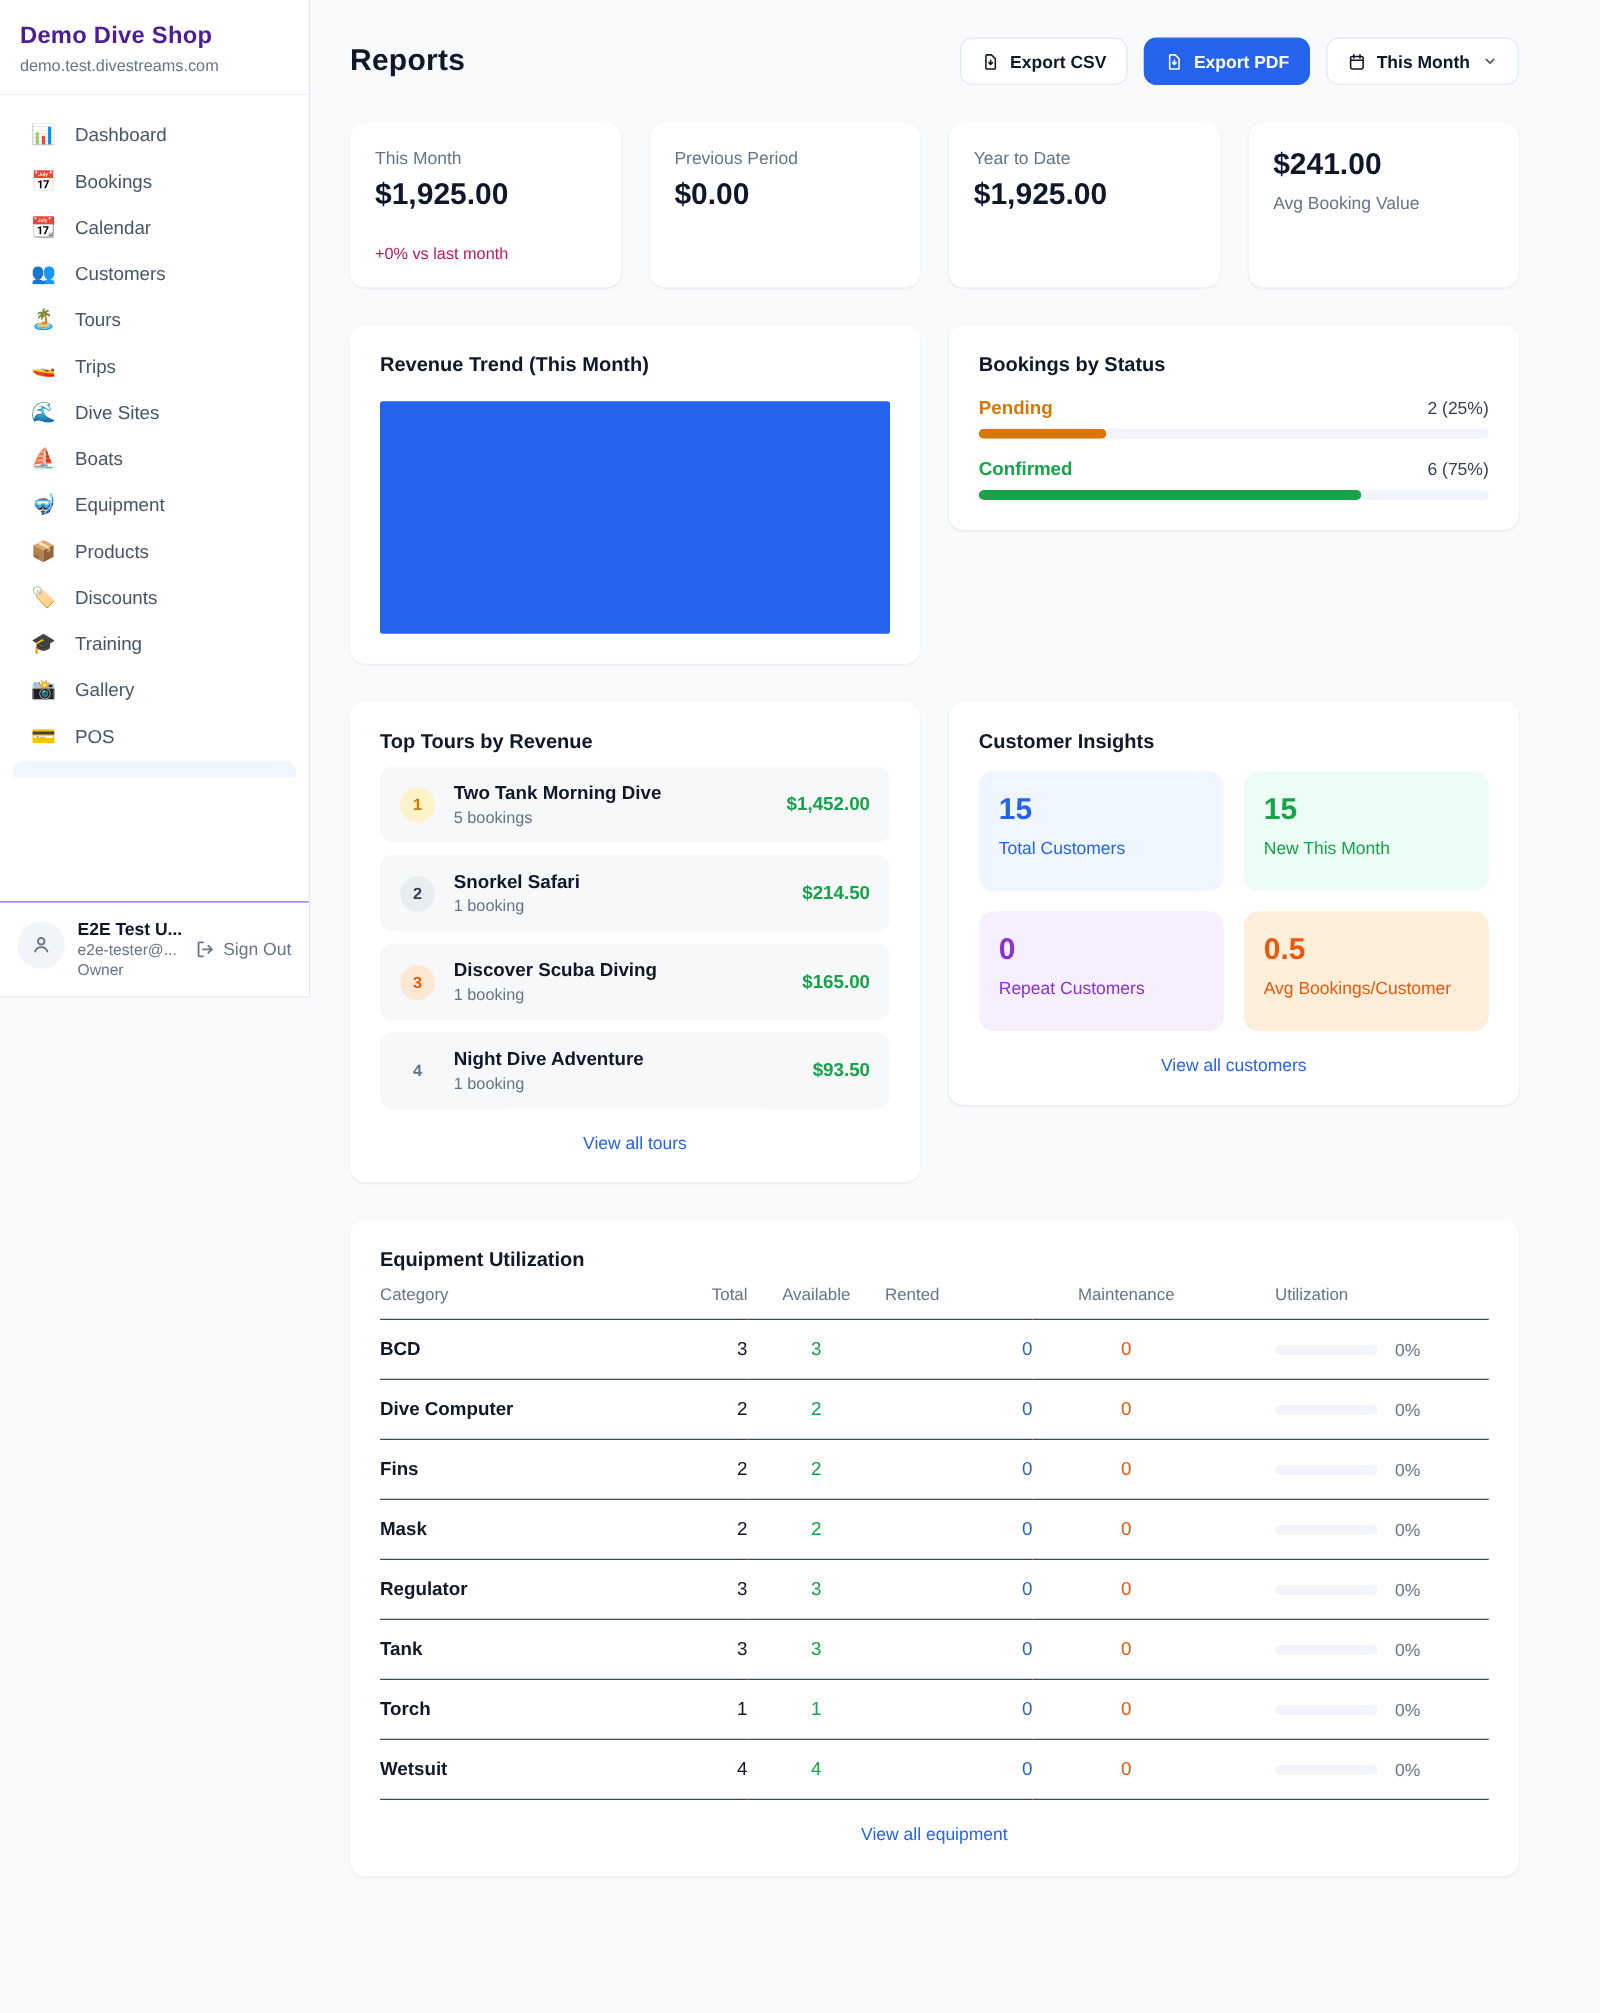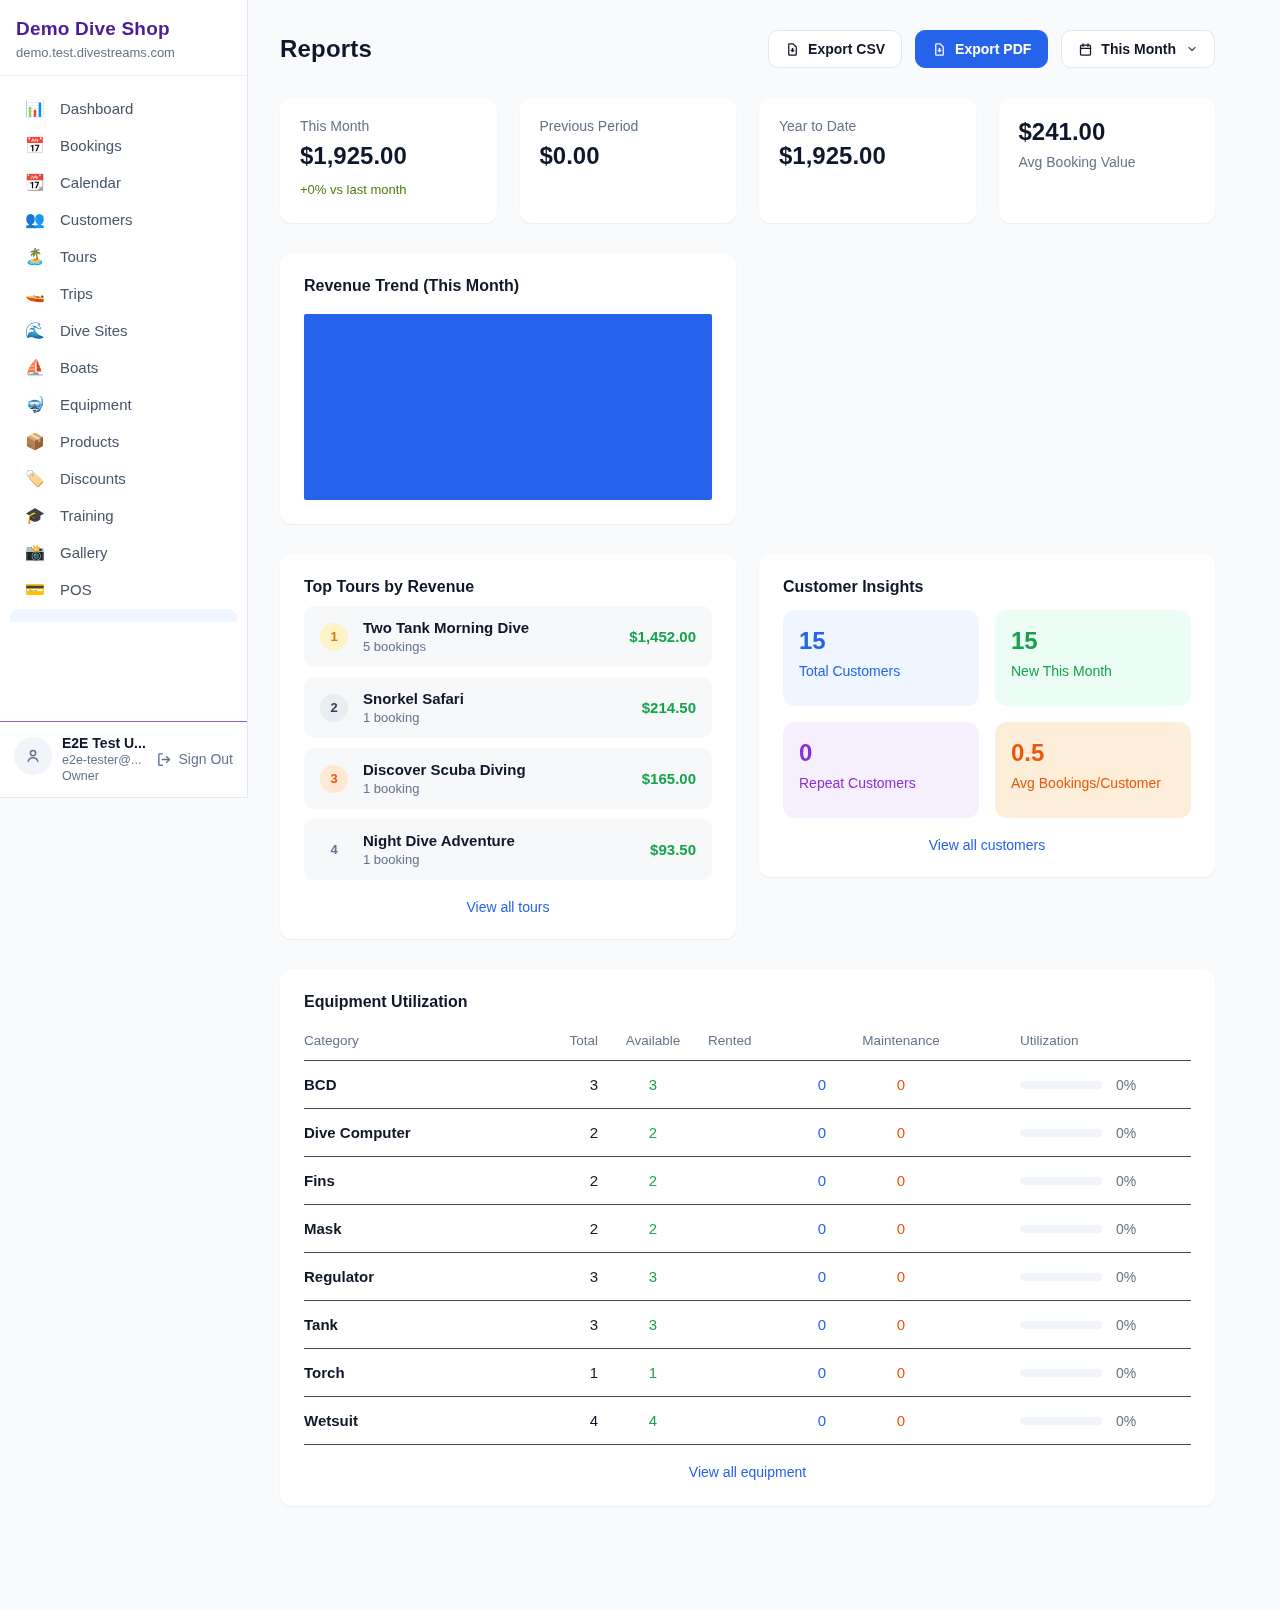--- a/index.html
+++ b/index.html
@@ -51,21 +51,21 @@
     border:1px solid #e2e8f0; background:#fff; color:#0f172a;
   }
   .btn-primary { background:#2563eb; border-color:#2563eb; color:#fff; }
   .btn .chev { margin-left:2px; }
   
   .card { background:#fff; border-radius:12px; box-shadow:0 1px 2px rgba(15,23,42,.06); }
   .stats-grid { display:grid; grid-template-columns:repeat(4,1fr); gap:23px; margin-top:30px; }
   .stat-card { padding:20px; min-height:125px; }
   .stat-label { font-size:14px; color:#64748b; }
   .stat-value { font-size:24px; font-weight:800; margin-top:8px; }
-  .stat-delta { font-size:13px; color:#4d7c0f; margin-top:12px; }
+  .stat-delta { font-size:13px; color:#be185d; margin-top:25px; }
   .stat-card.value-first .stat-value { margin-top:0; }
   .stat-card.value-first .stat-label { margin-top:8px; }
   .two-col { display:grid; grid-template-columns:1fr 1fr; gap:23px; margin-top:30px; align-items:start; }
   .card-title { font-size:16px; font-weight:700; }
   .card-pad { padding:24px; }
   
   .chart-block { margin-top:19px; height:186px; border-radius:2px; background:#2563eb; }
   
   .status-row { margin-top:16px; }
   .status-line { display:flex; align-items:baseline; }
@@ -97,21 +97,21 @@
   .insights-grid { display:grid; grid-template-columns:1fr 1fr; gap:16px; margin-top:14px; }
   .insight-box { border-radius:12px; padding:17px 16px; min-height:96px; }
   .insight-value { font-size:24px; font-weight:800; }
   .insight-label { font-size:14px; margin-top:8px; }
   .ib-blue { background:#eff6ff; color:#2563eb; }
   .ib-green { background:#ecfdf5; color:#16a34a; }
   .ib-purple { background:#f6effd; color:#8b2fd6; }
   .ib-orange { background:#fdeeda; color:#ea580c; }
   
   .equip-card { margin-top:30px; padding:24px 24px 26px; }
-  .equip-table { width:100%; border-collapse:collapse; margin-top:14px; }
+  .equip-table { width:100%; border-collapse:collapse; margin-top:2px; }
   .equip-table th {
     text-align:left; font-size:13.5px; font-weight:400; color:#64748b;
     padding:8px 0 12px; border-bottom:1px solid #3f4a5a;
   }
   .equip-table td { padding:0; height:48px; border-bottom:1px solid #3f4a5a; font-size:15px; }
   .equip-table tr:last-child td { border-bottom:1px solid #3f4a5a; }
   .col-cat { width:232px; }
   .col-total { width:62px; text-align:right !important; }
   .col-avail { width:110px; text-align:center !important; }
   .col-rent { width:118px; text-align:right; }
@@ -269,20 +269,41 @@
       <div class="stat-value">$241.00</div>
       <div class="stat-label">Avg Booking Value</div>
     </div>
   </div>
 
   <div class="two-col">
     <div class="card card-pad">
       <div class="card-title">Revenue Trend (This Month)</div>
       <div class="chart-block"></div>
     </div>
+    <div class="card card-pad">
+      <div class="card-title">Bookings by Status</div>
+      <div class="status-row">
+        <div class="status-line">
+          <span class="status-label c-orange">Pending</span>
+          <span class="status-value">2 (25%)</span>
+        </div>
+        <div class="bar-track">
+          <div class="bar-fill bg-orange" style="width: 25%;"></div>
+        </div>
+      </div>
+      <div class="status-row">
+        <div class="status-line">
+          <span class="status-label c-green">Confirmed</span>
+          <span class="status-value">6 (75%)</span>
+        </div>
+        <div class="bar-track">
+          <div class="bar-fill bg-green" style="width: 75%;"></div>
+        </div>
+      </div>
+    </div>
   </div>
 
   <div class="two-col">
     <div class="card card-pad">
       <div class="card-title">Top Tours by Revenue</div>
 
       <div class="tour-row">
         <div class="rank rank-1">1</div>
         <div>
           <div class="tour-name">Two Tank Morning Dive</div>

